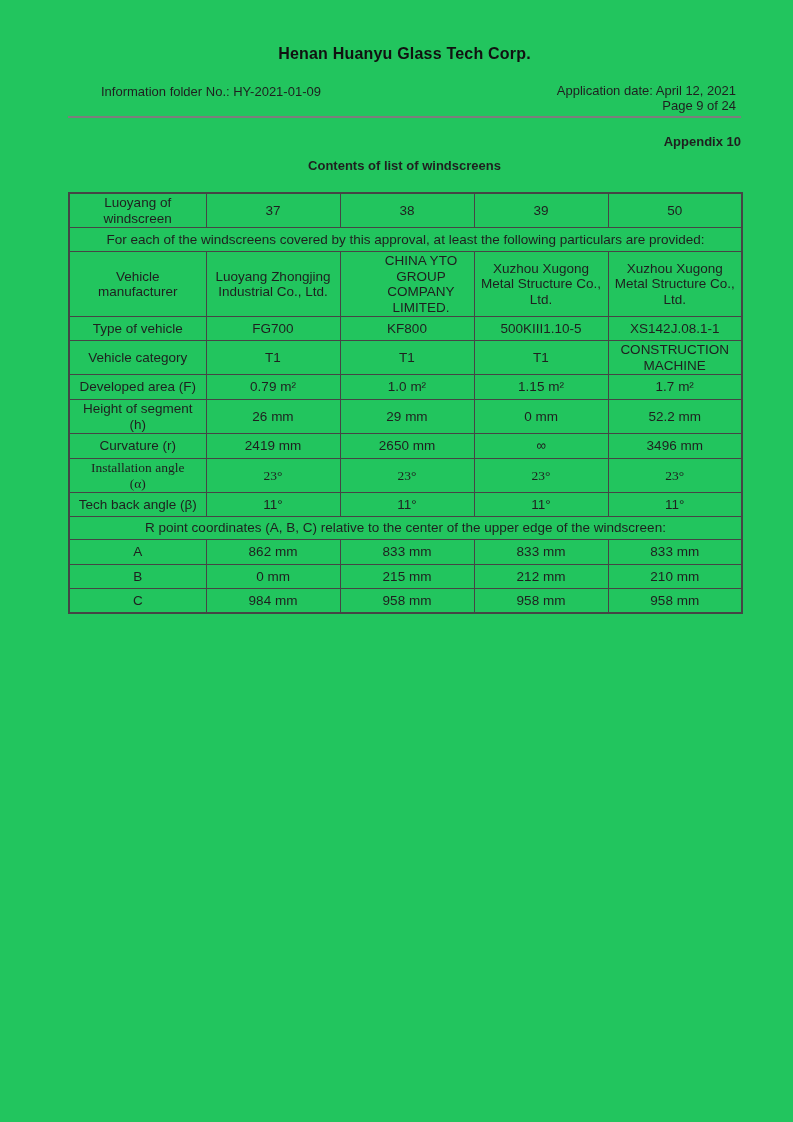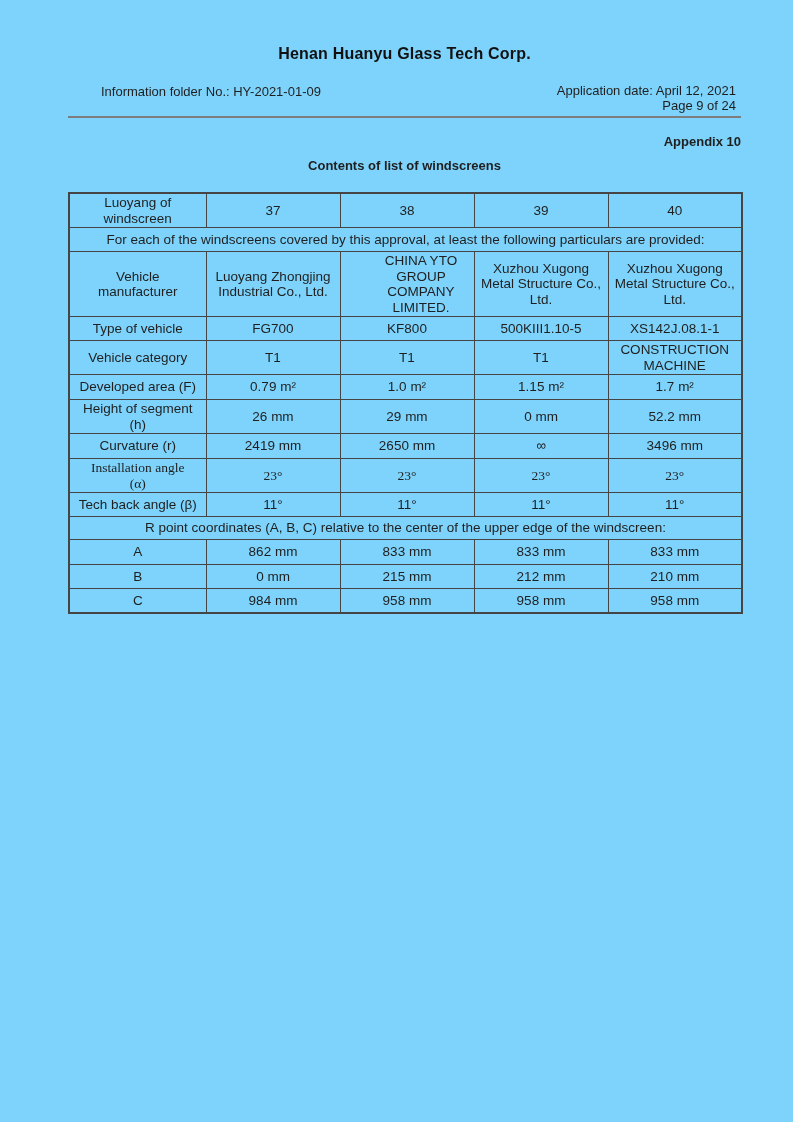--- a/index.html
+++ b/index.html
@@ -1,20 +1,20 @@
 <!DOCTYPE html>
 <html><head>
 <meta charset="utf-8">
 <style>
   html,body{margin:0;padding:0;background:#e8e8e8;}
   .page{
     position:relative;
     width:793px;height:1122px;
     margin:0 auto;
-    background:#7dd3fc;
+    background:#22c55e;
     font-family:"Liberation Sans","DejaVu Sans",sans-serif;
     color:#1f1f1f;
     overflow:hidden;
   }
   .content{
     position:absolute;
     left:68px;top:45px;
     width:673px;
   }
   .company-title{
@@ -105,21 +105,21 @@
           <col style="width:134px">
           <col style="width:134px">
           <col style="width:134px">
       </colgroup>
       <tbody>
         <tr class="h31">
           <td><span class="wrap2">Luoyang of windscreen</span></td>
           <td>37</td>
           <td>38</td>
           <td>39</td>
-          <td>40</td>
+          <td>50</td>
         </tr>
         <tr class="h24">
           <td class="note-cell" colspan="5">For each of the windscreens covered by this approval, at least the following particulars are provided:</td>
         </tr>
 
         <tr class="h63">
           <td><span class="wrap2">Vehicle manufacturer</span></td>
           <td><span class="mfr-a">Luoyang Zhongjing Industrial Co., Ltd.</span></td>
           <td><span class="mfr-b">CHINA YTO GROUP COMPANY LIMITED.</span></td>
           <td><span class="mfr-c">Xuzhou Xugong Metal Structure Co., Ltd.</span></td>

